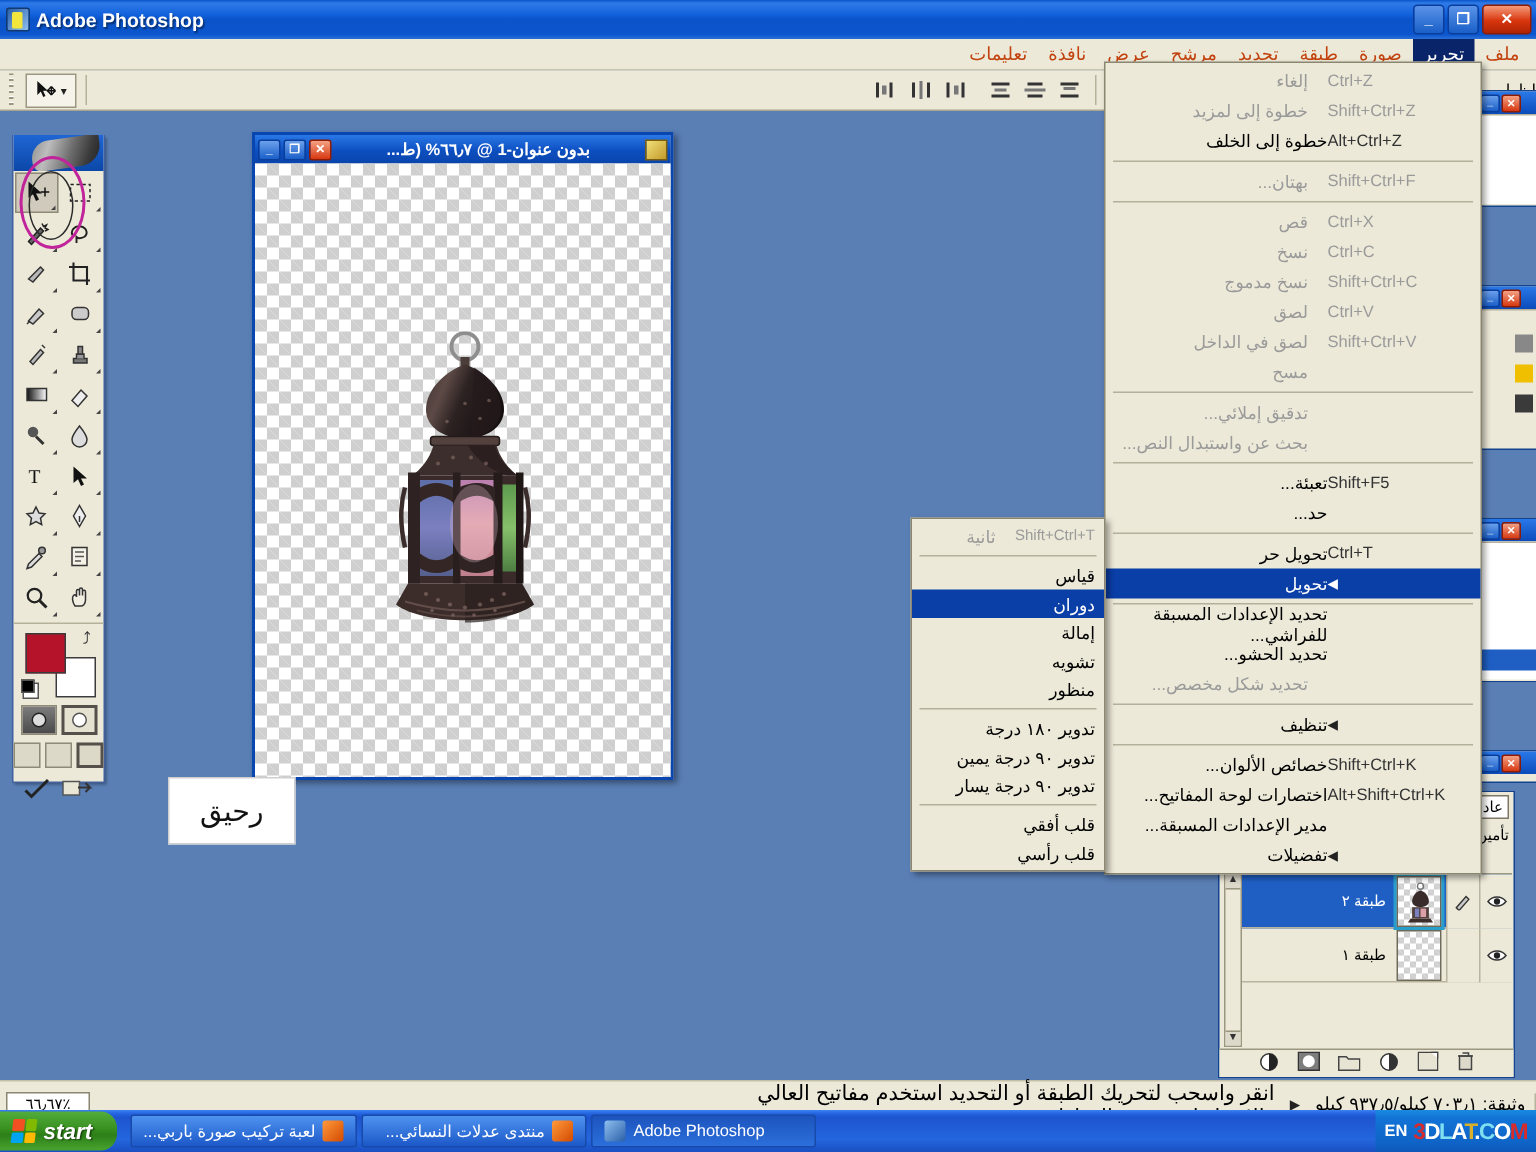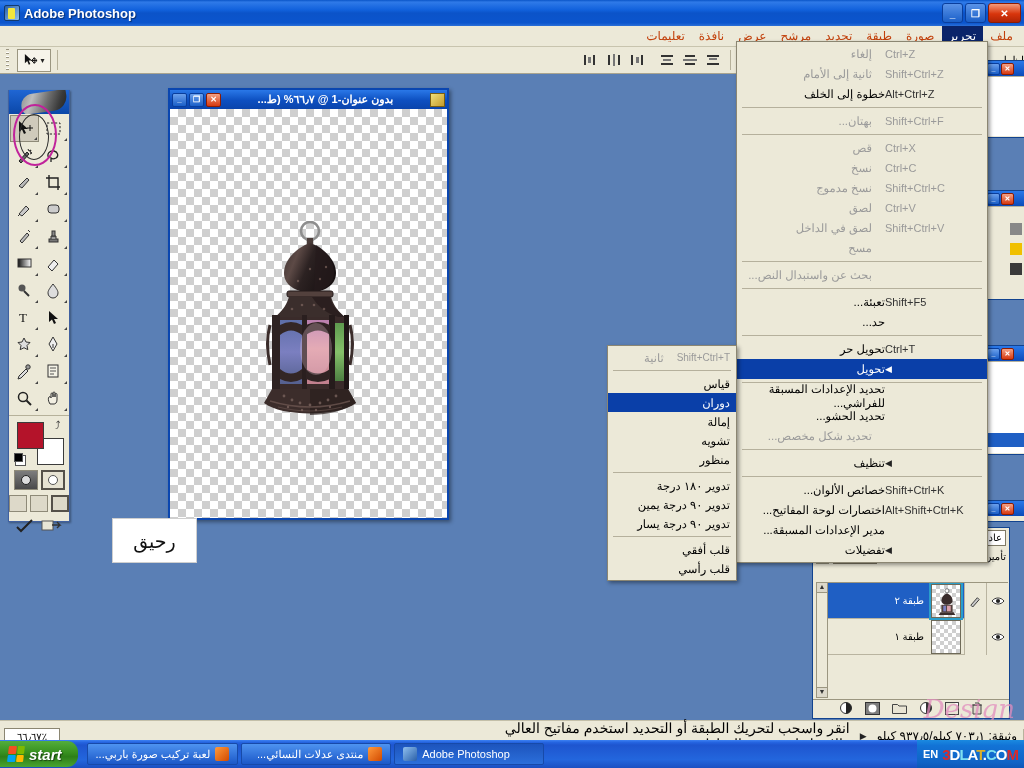--- a/index.html
+++ b/index.html
@@ -983,30 +983,29 @@
       </span>
       <span>
         <svg width="12" height="13" viewBox="0 0 12 13">
             <path d="M2 3 h8 v9 h-8 Z" fill="#dcd8ca" stroke="#444"></path>
             <path d="M1 3 h10 M4 1 h4 v2" stroke="#444" fill="none"></path>
           </svg>
       </span>
     </div>
   </div>
 
-  <div id="sig">Design</div>
 
   <div id="edit-menu">
       <div class="mrow dis">
         <span class="acc">Ctrl+Z</span>
         <span class="lbl">إلغاء</span>
       </div>
       <div class="mrow dis">
         <span class="acc">Shift+Ctrl+Z</span>
-        <span class="lbl">ثانية إلى الأمام</span>
+        <span class="lbl">خطوة إلى لمزيد</span>
       </div>
       <div class="mrow">
         <span class="acc">Alt+Ctrl+Z</span>
         <span class="lbl">خطوة إلى الخلف</span>
       </div>
       <div class="msep"></div>
       <div class="mrow dis">
         <span class="acc">Shift+Ctrl+F</span>
         <span class="lbl">بهتان...</span>
       </div>
@@ -1029,20 +1028,24 @@
       </div>
       <div class="mrow dis">
         <span class="acc">Shift+Ctrl+V</span>
         <span class="lbl">لصق في الداخل</span>
       </div>
       <div class="mrow dis">
         <span class="acc"></span>
         <span class="lbl">مسح</span>
       </div>
       <div class="msep"></div>
+      <div class="mrow dis">
+        <span class="acc"></span>
+        <span class="lbl">تدقيق إملائي...</span>
+      </div>
       <div class="mrow dis">
         <span class="acc"></span>
         <span class="lbl">بحث عن واستبدال النص...</span>
       </div>
       <div class="msep"></div>
       <div class="mrow">
         <span class="acc">Shift+F5</span>
         <span class="lbl">تعبئة...</span>
       </div>
       <div class="mrow">

